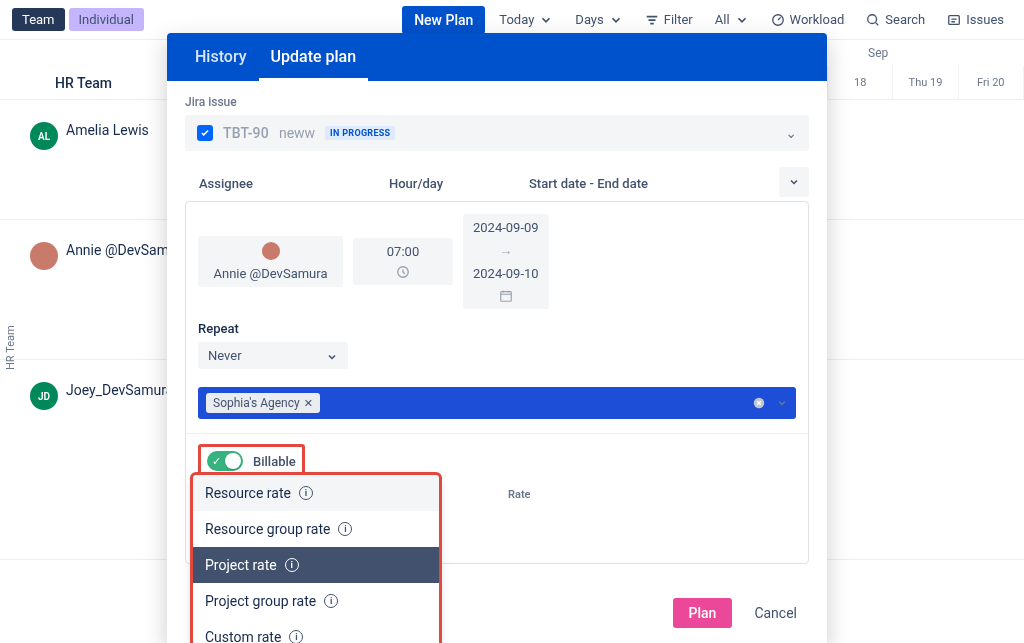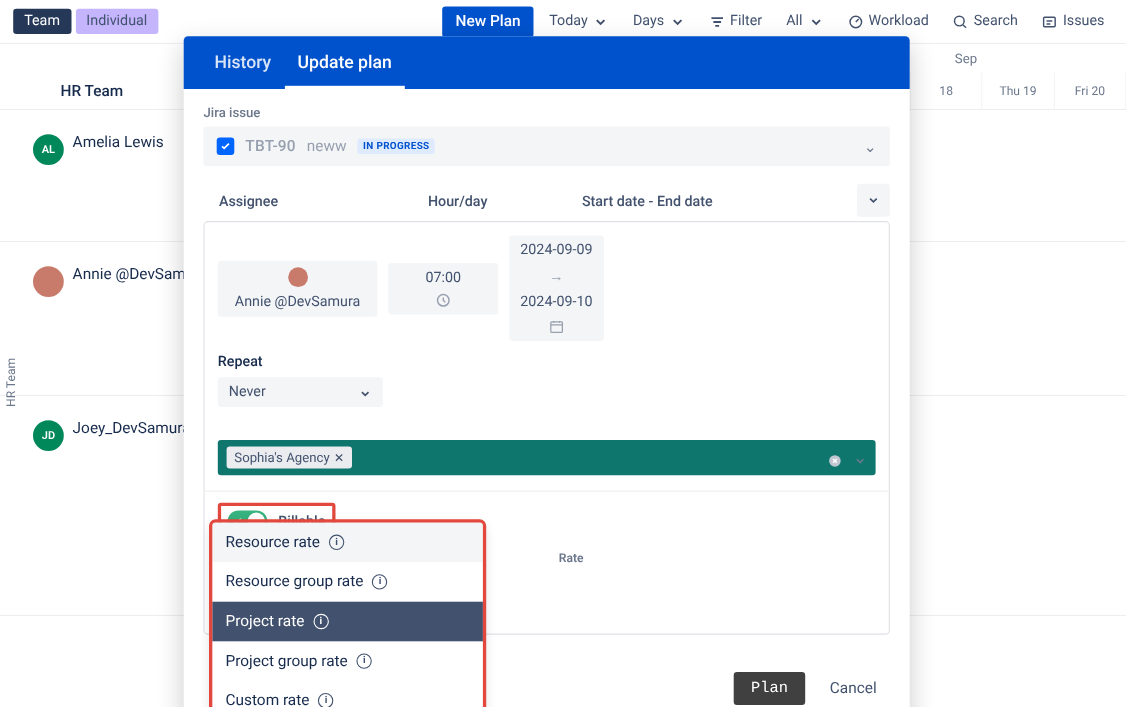--- a/index.html
+++ b/index.html
@@ -57,21 +57,21 @@
   .assign-box { border:1px solid #DFE1E6; border-radius:4px; padding:12px; margin-bottom:4px; }
   .assign-row1 { display:flex; gap:10px; align-items:center; margin-bottom:12px;}
   .pill { background:#F4F5F7; border-radius:3px; padding:6px 10px; display:flex; align-items:center; gap:6px; font-size:13px; color:#42526E;flex-direction:column;}
   .pill .mini-av{ width:18px; height:18px; border-radius:50%; background:#c97b6b;}
   .pill.hour { width:100px; justify-content:space-between;}
   .pill.dates { gap:8px;}
   .arrow { color:#97A0AF;}
 
   .sub-label { font-size:13px; color:#172B4D; font-weight:500; margin-bottom:6px;}
   .select { background:#F4F5F7; border-radius:3px; padding:6px 10px; width:150px; display:flex; align-items:center; justify-content:space-between; font-size:13px; color:#42526E; cursor:pointer;}
-  .clients-box { background:#0f766e; border-radius:3px; padding:6px 8px; display:flex; align-items:flex-end; gap:8px; position:relative; margin-bottom:14px;}
+  .clients-box { background:#1d4ed8; border-radius:3px; padding:6px 8px; display:flex; align-items:center; gap:8px; position:relative; margin-bottom:14px;}
   .tag { background:#EBECF0; border-radius:3px; padding:3px 7px; font-size:12px; color:#42526E; display:flex; align-items:center; gap:4px;}
   .tag-x{ font-size:11px; cursor:pointer;}
   .clients-actions{ position:absolute; right:8px; display:flex; gap:10px; color:#6B778C; align-items:center;}
   .sub-label-sm { font-size:11px; color:#6B778C; font-weight:600; margin-bottom:6px;}
 
   .hl-red { border:3px solid #E2483D; border-radius:3px; }
   .billable-wrap { display:inline-flex; align-items:center; gap:10px; padding:4px 6px; margin-bottom:10px;}
   .toggle { width:36px; height:20px; border-radius:10px; background:#36B37E; position:relative; display:flex; align-items:center; padding:0 2px;}
   .toggle .check{ color:#fff; font-size:11px; margin-left:3px;}
   .toggle .knob{ width:16px; height:16px; border-radius:50%; background:#fff; position:absolute; right:2px; box-shadow:0 1px 2px rgba(0,0,0,.2);}
@@ -82,21 +82,21 @@
   .rate-val { font-size:14px; color:#172B4D; padding-top:8px;}
 
   .dropdown { position:absolute; left:193px; top:475px; width:246px; background:#fff; box-shadow:0 4px 12px rgba(0,0,0,.18); border-radius:3px; z-index:70; outline:3px solid #E2483D; }
   .dd-item { padding:10px 12px; display:flex; align-items:center; gap:8px; font-size:14px; color:#172B4D; cursor:pointer;}
   .dd-item.hover { background:#F4F5F7;}
   .dd-item.sel { background:#42526E; color:#fff;}
   .dd-item.sel .info-ic{ border-color:#fff; color:#fff;}
   .info-ic { width:14px; height:14px; border:1.5px solid #42526E; border-radius:50%; display:flex; align-items:center; justify-content:center; font-size:9px; font-weight:700; color:#42526E;}
 
   .dialog-footer { display:flex; gap:10px; justify-content:flex-end; padding:12px 18px 18px; }
-  .btn-blue { background:#404040; color:#fff; padding:7px 16px; border-radius:3px; font-size:14px; font-weight:500; cursor:pointer;font-family:Liberation Mono, monospace;}
+  .btn-blue { background:#ec4899; color:#fff; padding:7px 16px; border-radius:3px; font-size:14px; font-weight:500; cursor:pointer;}
   .btn-cancel { background:#fff; color:#42526E; padding:7px 12px; border-radius:3px; font-size:14px; cursor:pointer;}
 
   
   .plan-block { position:absolute; border-radius:3px; }
   .pb1 { left:468px; top:542px; width:90px; height:52px; background:#d9a18f;}
   .pb2 { left:632px; top:542px; width:190px; height:52px; background:repeating-linear-gradient(135deg,#e6e6e6 0,#e6e6e6 4px,#f7f7f7 4px,#f7f7f7 8px);}
 </style>
 </head>
 <body>
 
@@ -244,21 +244,21 @@
           <span class="arrow">→</span>
           <span>2024-09-10</span>
           <svg width="14" height="14" viewBox="0 0 16 16">
               <rect x="2" y="3" width="12" height="11" rx="1" fill="none" stroke="#97A0AF" stroke-width="1.3"></rect>
               <path d="M2 6h12M5 2v2M11 2v2" stroke="#97A0AF" stroke-width="1.3"></path>
             </svg>
         </div>
       </div>
 
       <div class="sub-label">Repeat</div>
-      <div class="select" style="margin-bottom:30px;align-items:flex-end;">
+      <div class="select" style="margin-bottom:18px;align-items:flex-end;">
         <span>Never</span>
         <svg width="12" height="12" viewBox="0 0 16 16">
             <path d="M4 6l4 4 4-4" fill="none" stroke="currentColor" stroke-width="2"></path>
           </svg>
       </div>
 
       <div class="clients-box">
         <div class="tag">
           <span>Sophia's Agency</span>
           <span class="tag-x">✕</span>

